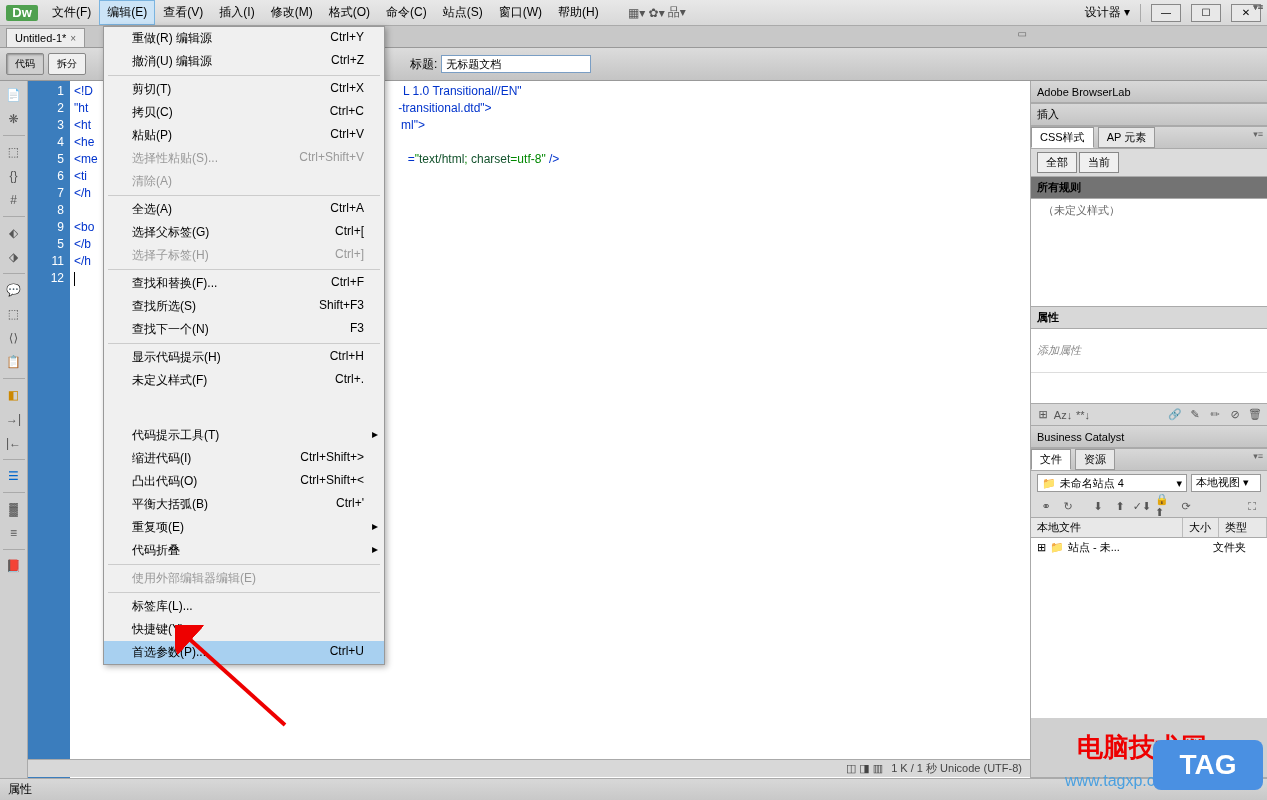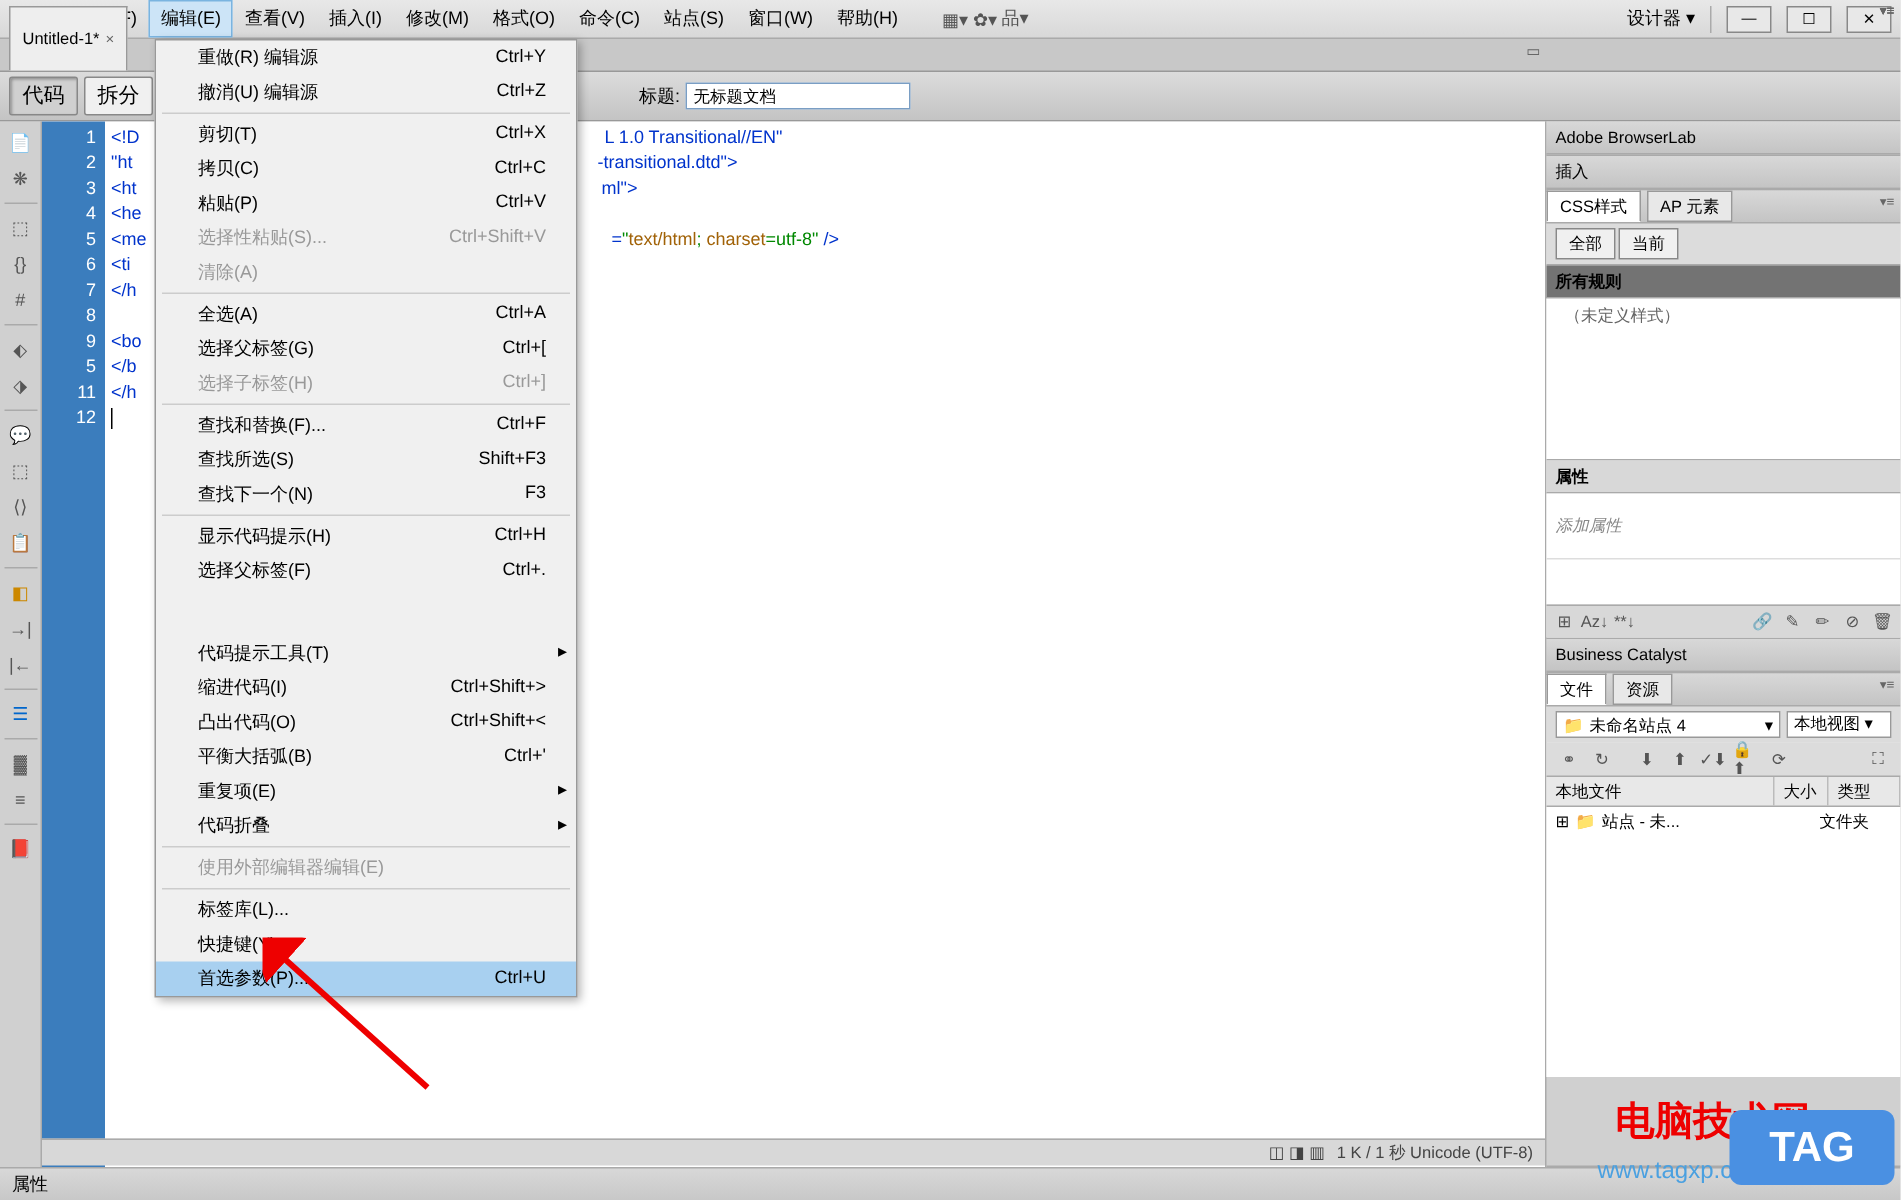--- a/index.html
+++ b/index.html
@@ -14,39 +14,39 @@
 .toolbar-icon { width: 20px; height: 20px; display: flex; align-items: center; justify-content: center; color: #555; }
 
 .dropdown { position: absolute; left: 103px; top: 26px; width: 282px; background: #f0f0f0; border: 1px solid #999; box-shadow: 2px 2px 6px rgba(0,0,0,0.3); z-index: 1000; }
 .dd-item { display: flex; justify-content: space-between; padding: 3px 20px 3px 28px; cursor: default; }
 .dd-item.disabled { color: #999; }
 .dd-item.highlighted { background: #a8d0f0; }
 .dd-sep { height: 1px; background: #ccc; margin: 2px 4px; }
 .dd-arrow { position: absolute; right: 6px; }
 
 .tabbar { height: 22px; background: #c8c8c8; display: flex; align-items: flex-end; padding-left: 6px; border-bottom: 1px solid #999; }
-.doc-tab { background: #eee; padding: 15px 8px; border: 1px solid #999; border-bottom: none; font-size: 11px; display: flex; align-items: center; gap: 4px; }
+.doc-tab { background: #eee; padding: 3px 8px; border: 1px solid #999; border-bottom: none; font-size: 11px; display: flex; align-items: center; gap: 4px; }
 .doc-tab .close { font-size: 10px; color: #666; }
 
 .viewbar { height: 33px; background: linear-gradient(#dcdcdc,#c4c4c4); display: flex; align-items: center; padding: 0 6px; gap: 4px; border-bottom: 1px solid #999; }
-.vbtn { padding: 3px 8px; border: 1px solid #888; background: #f0f0f0; font-size: 14px; border-radius: 2px; }
+.vbtn { padding: 3px 8px; border: 1px solid #888; background: #f0f0f0; font-size: 10px; border-radius: 2px; }
 .vbtn.active { background: #d0d0d0; box-shadow: inset 1px 1px 2px rgba(0,0,0,0.3); }
 .title-label { margin-left: 320px; font-size: 12px; }
 .title-input { width: 150px; height: 18px; border: 1px solid #7a9ec4; padding: 0 4px; font-size: 11px; }
 
 .main { display: flex; height: 697px; }
 .left-tools { width: 28px; background: #d0d0d0; border-right: 1px solid #aaa; display: flex; flex-direction: column; align-items: center; padding-top: 4px; gap: 4px; }
 .ltool { width: 20px; height: 20px; display: flex; align-items: center; justify-content: center; color: #555; font-size: 12px; }
 .ltool.sep { height: 1px; background: #aaa; width: 22px; margin: 2px 0; }
 
 .editor { flex: 1; display: flex; background: #fff; position: relative; }
 .gutter { width: 42px; background: #3b7dbd; color: #fff; text-align: right; padding: 2px 6px 0 0; font-family: Consolas, monospace; font-size: 12px; line-height: 17px; }
 .code { flex: 1; font-family: Consolas, monospace; font-size: 12px; line-height: 17px; padding: 2px 4px; white-space: pre; color: #000; overflow: hidden; }
 .code .tag { color: #0033cc; }
-.code .attr { color: #a16207; }
+.code .attr { color: #14532d; }
 .code .str { color: #008800; }
 .cursor { display: inline-block; width: 1px; height: 14px; background: #000; vertical-align: middle; }
 
 .statusbar { position: absolute; bottom: 23px; left: 28px; right: 237px; height: 18px; background: #d8d8d8; border-top: 1px solid #aaa; display: flex; align-items: center; justify-content: flex-end; padding: 0 8px; font-size: 11px; color: #444; gap: 8px; }
 
 .properties-bar { position: absolute; bottom: 0; left: 0; right: 0; height: 22px; background: linear-gradient(#d8d8d8,#c8c8c8); border-top: 1px solid #aaa; display: flex; align-items: center; padding: 0 8px; font-size: 12px; }
 
 .right-panels { width: 237px; background: #d0d0d0; border-left: 1px solid #aaa; display: flex; flex-direction: column; }
 .panel { border-bottom: 1px solid #aaa; }
 .panel-header { height: 22px; background: linear-gradient(#d8d8d8,#c4c4c4); display: flex; align-items: center; padding: 0 6px; font-size: 11px; border-bottom: 1px solid #aaa; gap: 4px; }
@@ -169,21 +169,21 @@
     <div class="dd-item">
       <span>查找下一个(N)</span>
       <span>F3</span>
     </div>
     <div class="dd-sep"></div>
     <div class="dd-item">
       <span>显示代码提示(H)</span>
       <span>Ctrl+H</span>
     </div>
     <div class="dd-item">
-      <span>选择父标签(F)</span>
+      <span>未定义样式(F)</span>
       <span>Ctrl+.</span>
     </div>
     <div class="dd-item" style="position: relative; margin-top: 32px;">
       <span>代码提示工具(T)</span>
       <span></span>
       <span class="dd-arrow">▸</span>
     </div>
     <div class="dd-item">
       <span>缩进代码(I)</span>
       <span>Ctrl+Shift+&gt;</span>

